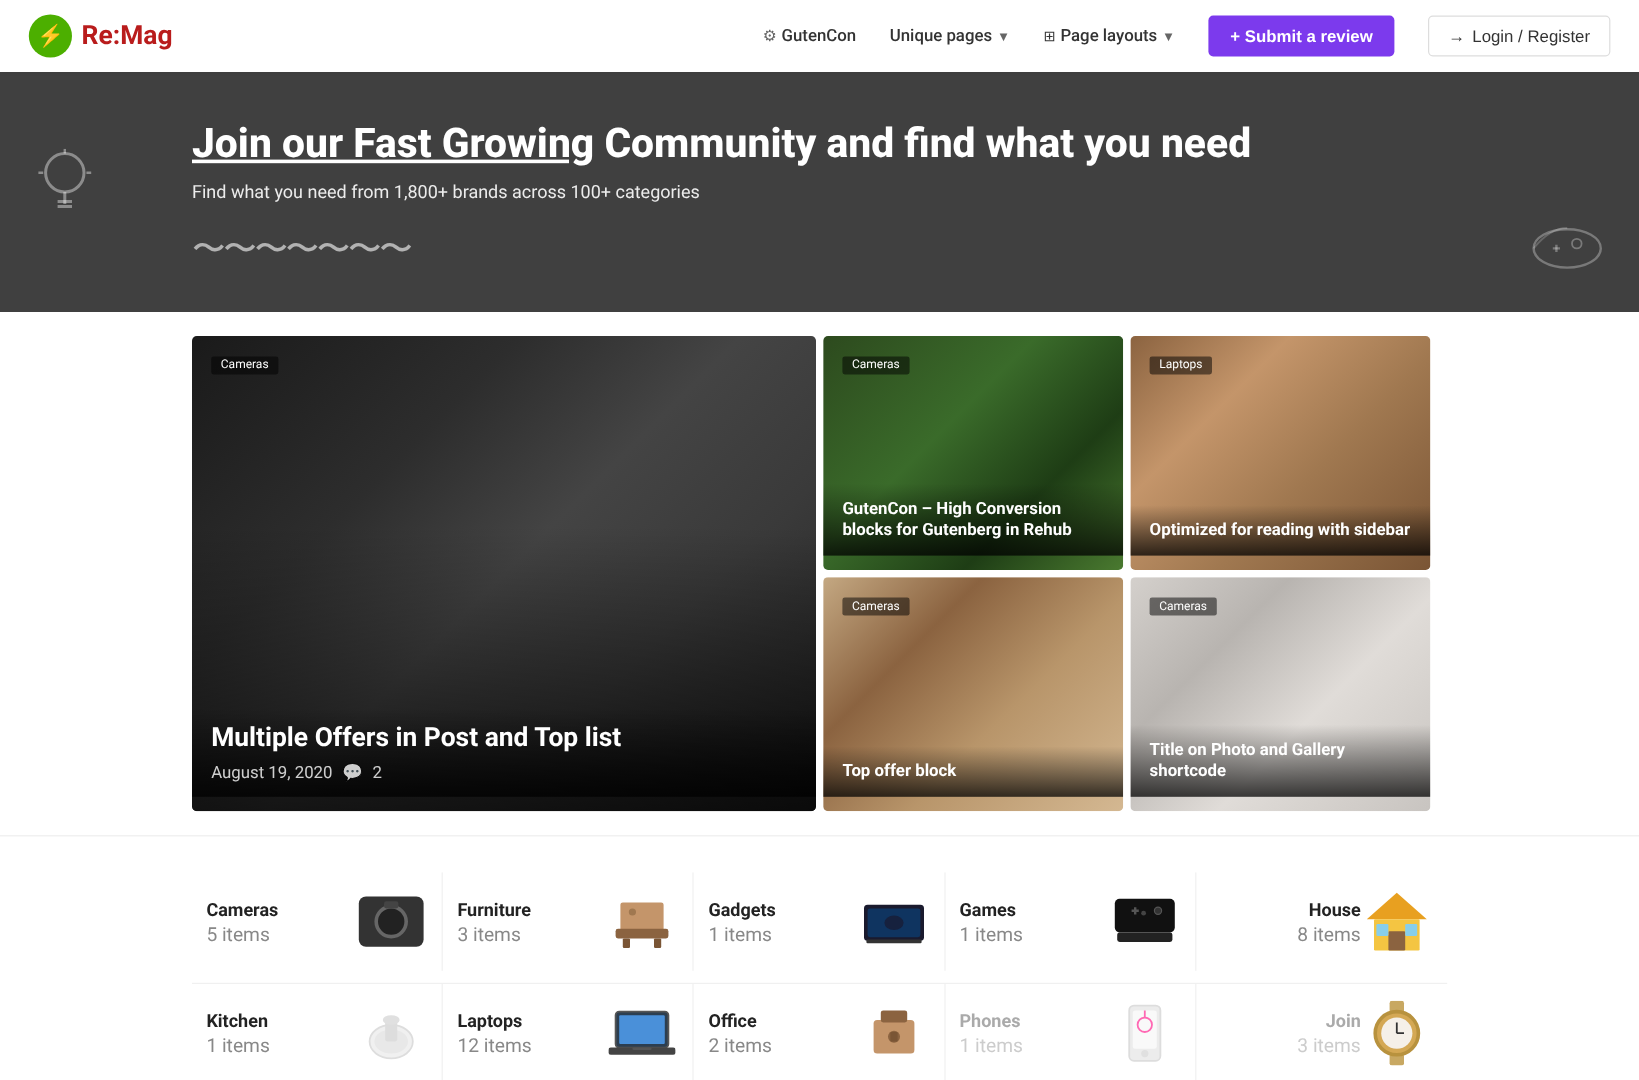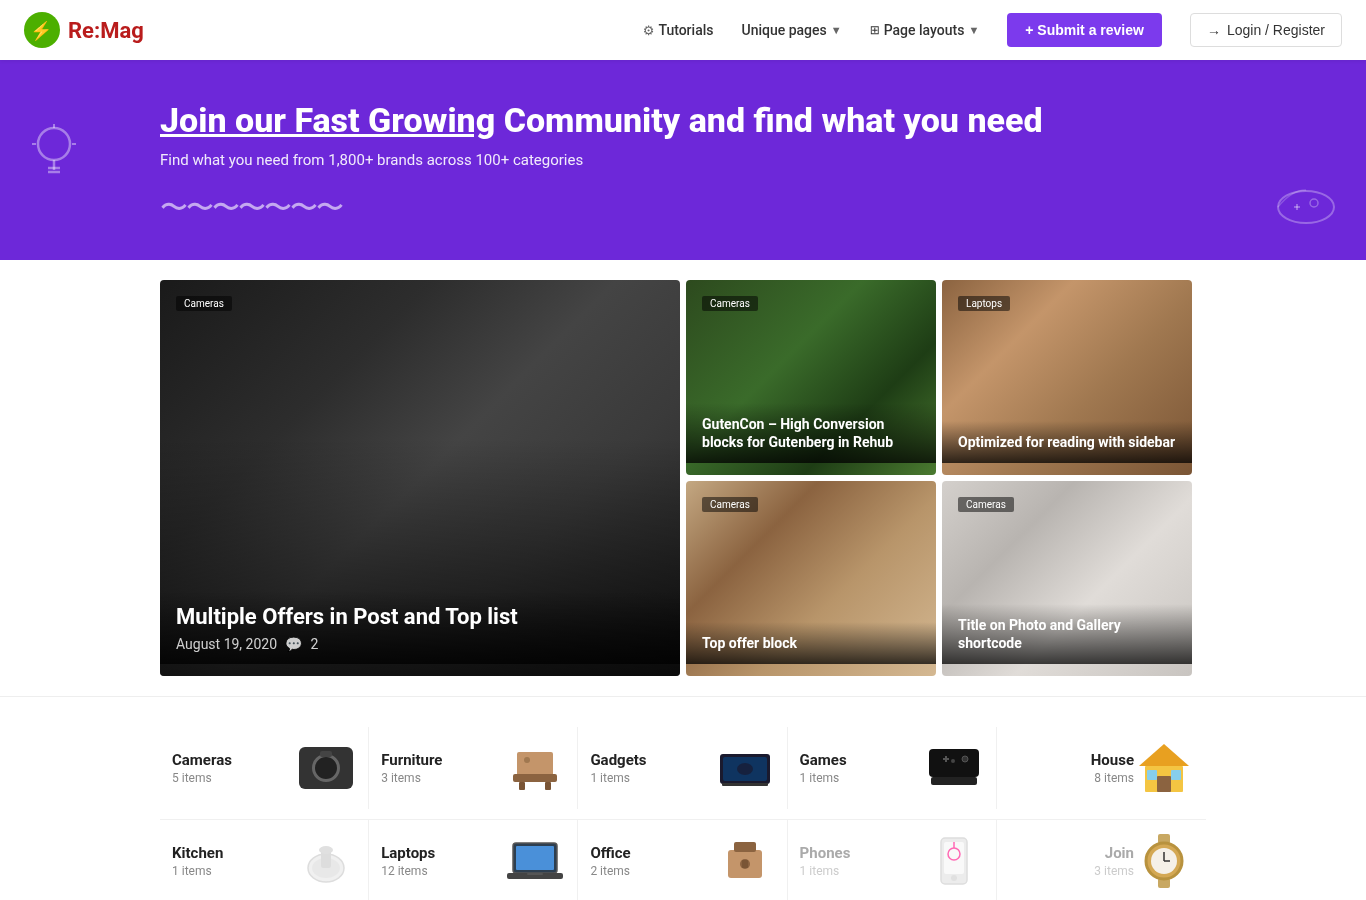--- a/index.html
+++ b/index.html
@@ -76,21 +76,21 @@
       border-radius: 4px;
       font-size: 14px;
       cursor: pointer;
       display: flex;
       align-items: center;
       gap: 6px;
     }
 
     
     .hero {
-      background: #6d28d9;
+      background: #404040;
       padding: 40px 40px 30px 160px;
       min-height: 200px;
       position: relative;
     }
     .hero-title {
       font-size: 34px;
       font-weight: 800;
       color: #fff;
       line-height: 1.2;
       margin-bottom: 10px;
@@ -248,21 +248,21 @@
     }
     .category-item:last-child { border-right: none; text-align: right; }
     .cat-info { flex: 1; }
     .cat-name {
       font-size: 15px;
       font-weight: 700;
       color: #222;
       margin-bottom: 2px;
     }
     .cat-count {
-      font-size: 12px;
+      font-size: 16px;
       color: #888;
     }
     .cat-icon {
       width: 60px;
       height: 50px;
       display: flex;
       align-items: center;
       justify-content: center;
       flex-shrink: 0;
     }
@@ -321,21 +321,21 @@
 <nav class="navbar">
   <div class="logo">
     <div class="logo-icon">⚡</div>
     <div class="logo-text">
       <span>Re:</span><span>Mag</span>
     </div>
   </div>
   <div class="nav-links">
     <a class="nav-link">
       <span class="gear-icon">⚙</span>
-      <span>Tutorials</span>
+      <span>GutenCon</span>
     </a>
     <a class="nav-link">
       <span>Unique pages</span>
       <span class="chevron">▼</span>
     </a>
     <a class="nav-link">
       <span style="font-size:12px;">⊞</span>
       <span>Page layouts</span>
       <span class="chevron">▼</span>
     </a>

